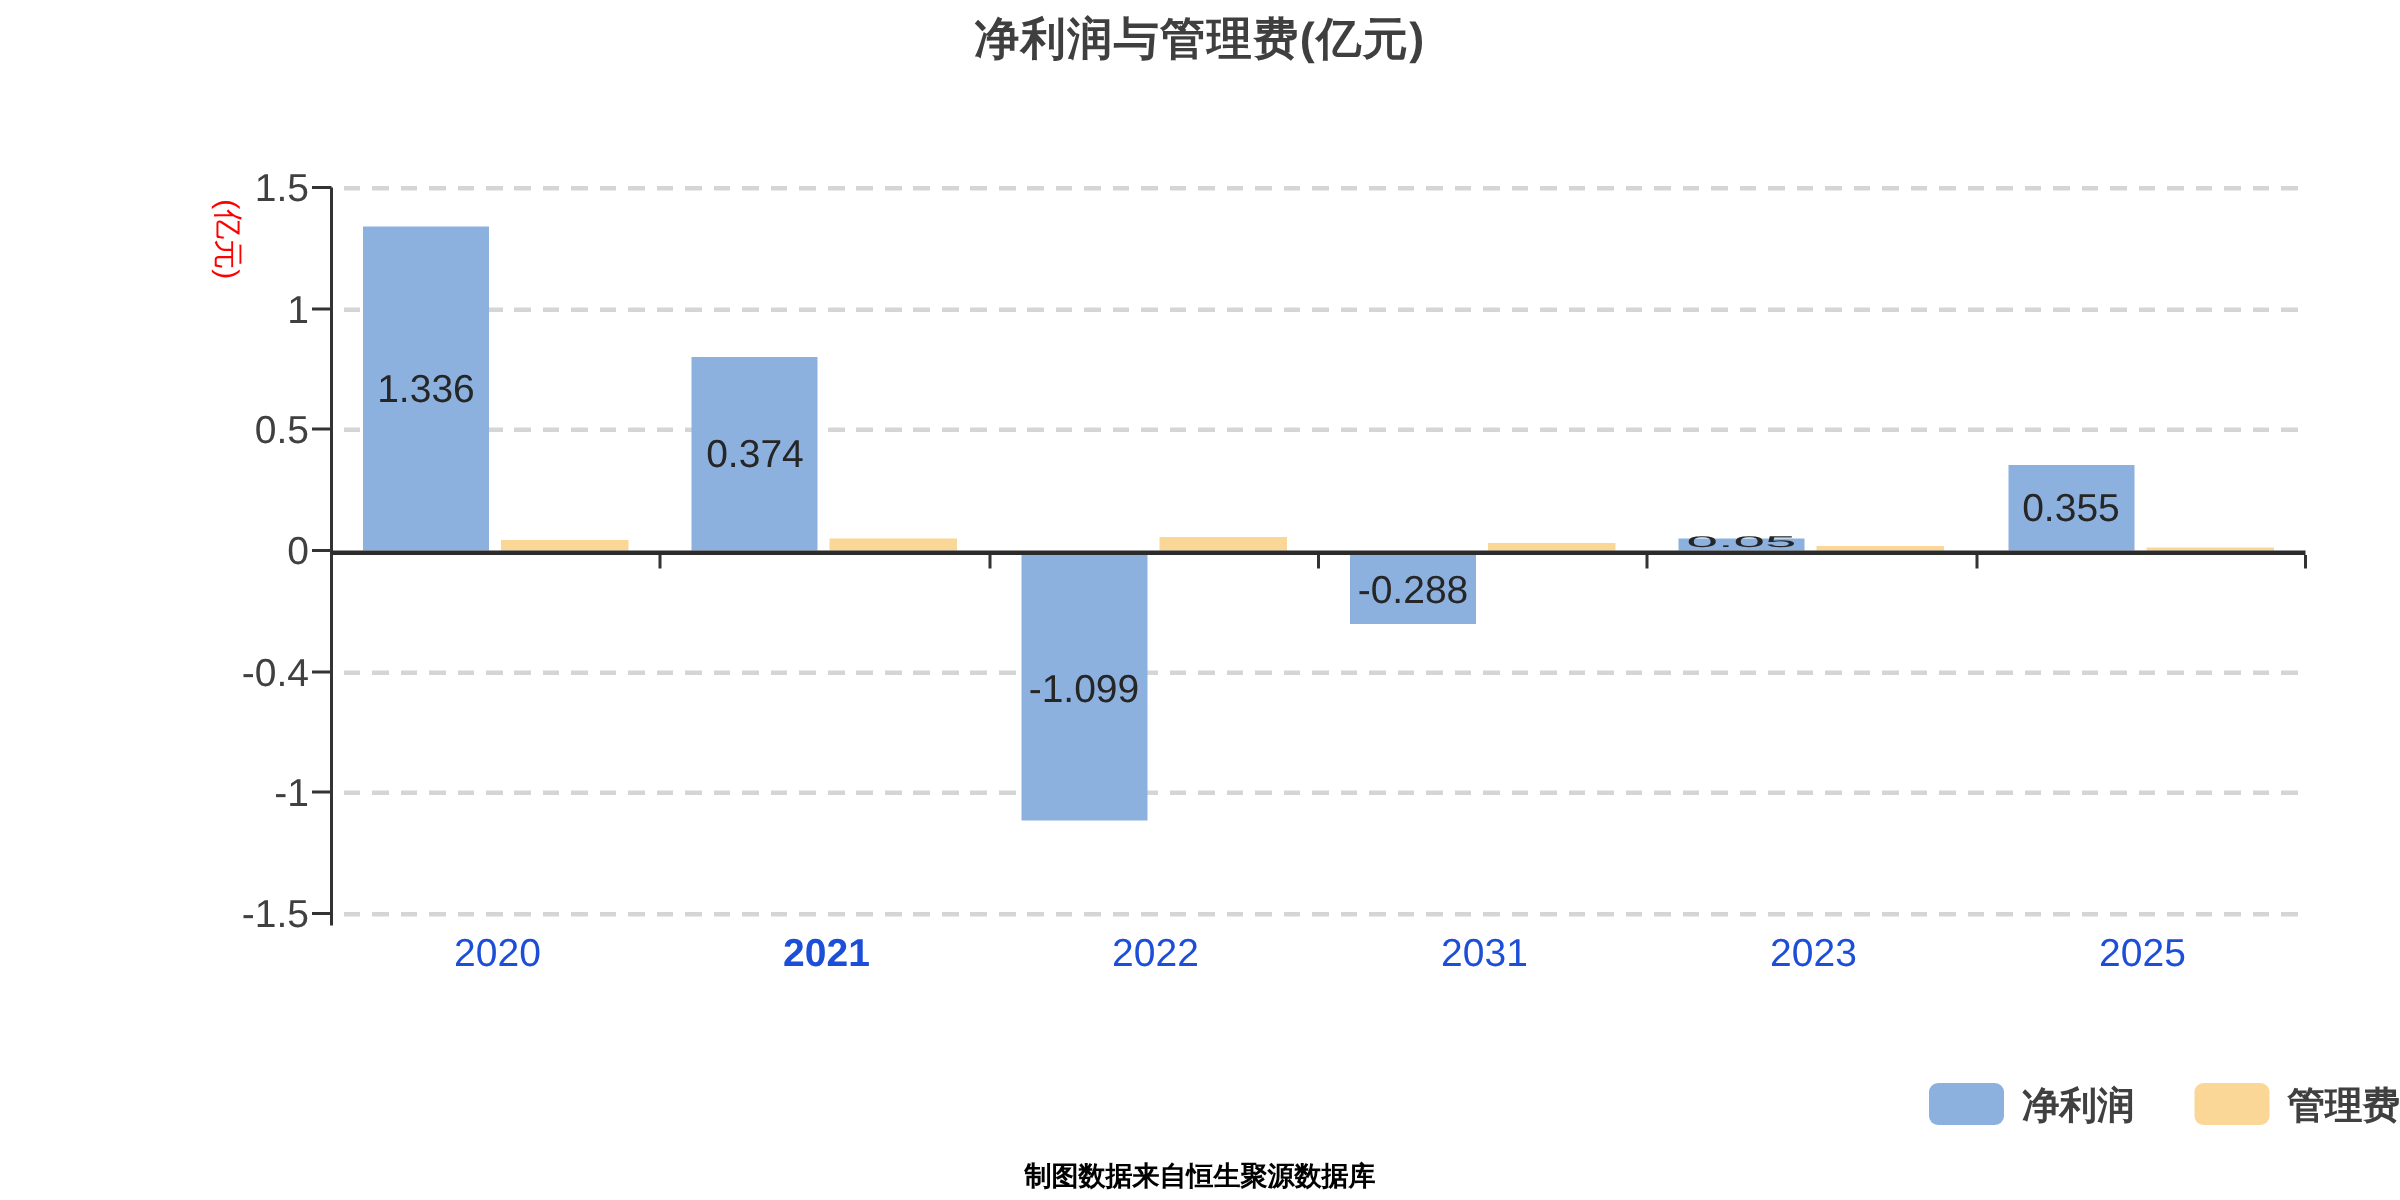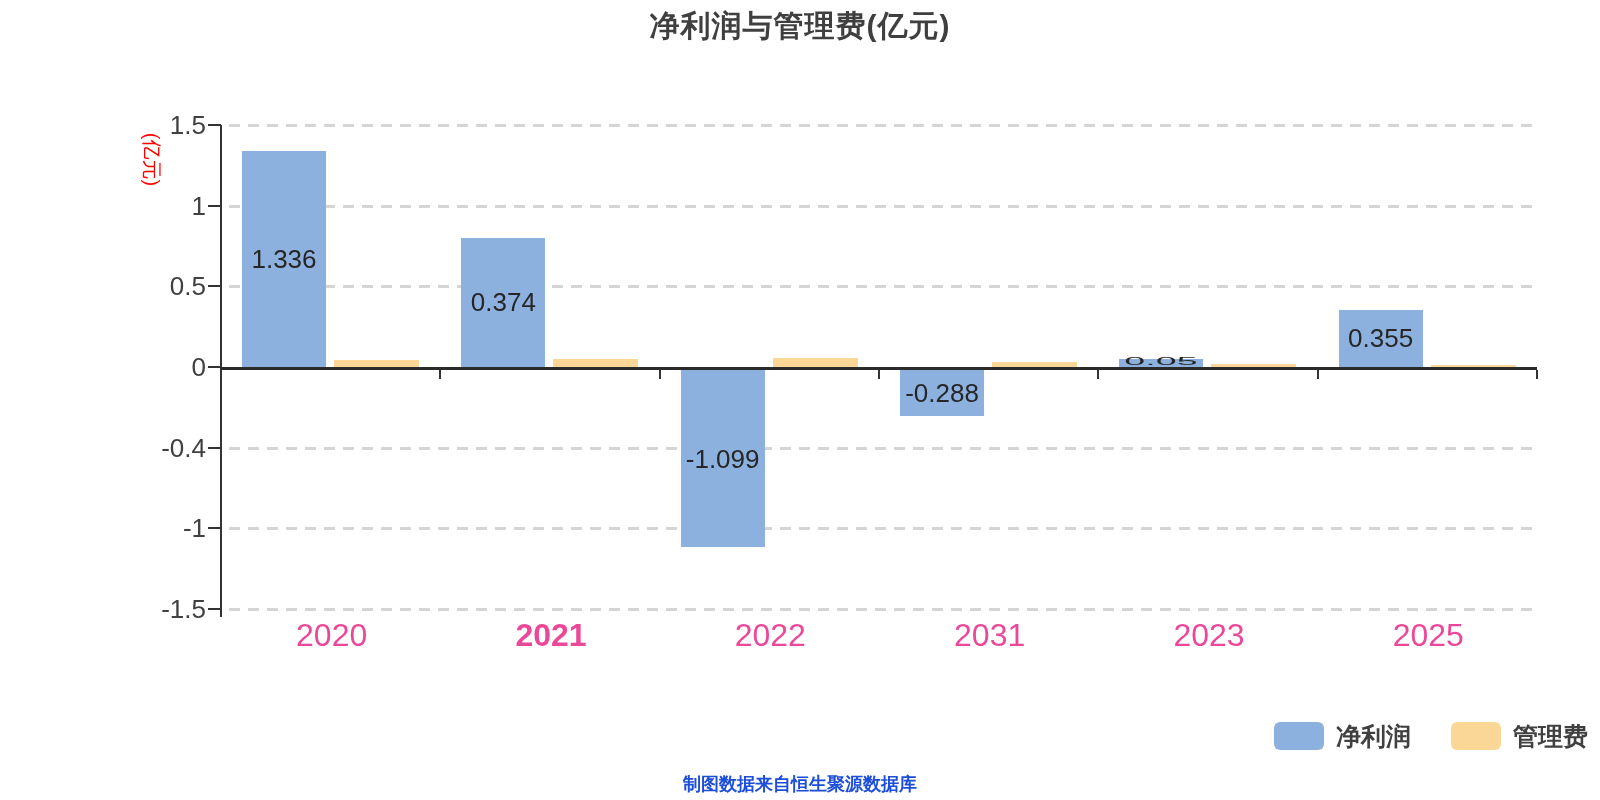--- a/index.html
+++ b/index.html
@@ -18,37 +18,37 @@
   .plot { position:absolute; left:0; top:8px; width:1600px; height:800px; }
   .axis-y { position:absolute; left:220px; top:117px; width:2px; height:492px; background:#333333; z-index:3; }
   .axis-x { position:absolute; left:221px; top:359px; width:1316px; height:3px; background:#2b2b2b; z-index:3; }
   .gridline {
     position:absolute; height:3px; z-index:0;
     background:repeating-linear-gradient(to right, #d5d5d5 0 11px, transparent 11px 19px);
   }
   .y-tick { position:absolute; width:13px; height:2px; background:#333333; }
   .y-tick-label { position:absolute; width:75px; text-align:right; font-size:26px; color:#404040; line-height:30px; }
   .x-tick { position:absolute; width:2px; height:9px; background:#333333; z-index:3; }
-  .x-label { position:absolute; text-align:center; font-size:32px; color:#ec4899; line-height:30px; }
+  .x-label { position:absolute; text-align:center; font-size:26px; color:#1d4ed8; line-height:30px; }
   .bar { position:absolute; z-index:1; }
   .bar-label {
     position:absolute; z-index:4; text-align:center; font-size:26px;
     color:#262626; line-height:32px; white-space:nowrap;
   }
   .squished { transform:scaleY(0.4) scaleX(1.45); }
   .legend {
     position:absolute; top:712px; left:0; width:100%; height:48px;
     display:flex; justify-content:flex-end; align-items:center; z-index:5;
   }
   .swatch { width:50px; height:28px; border-radius:6px; margin-right:12px; }
   .legend-label { font-size:25px; font-weight:600; color:#404040; margin-right:40px; }
-  .legend-label:last-child { margin-right:12px; }
+  .legend-label:last-child { margin-right:0; }
   .source {
     position:absolute; top:772px; left:0; width:100%; text-align:center;
-    font-size:18px; font-weight:bold; color:#1d4ed8;
+    font-size:18px; font-weight:bold; color:#000000;
   }
 </style>
 </head>
 <body>
 
 <div class="stage">
   <div class="title">净利润与管理费(亿元)</div>
   <div class="y-unit">(亿元)</div>
 
   <div class="plot" id="plot">

